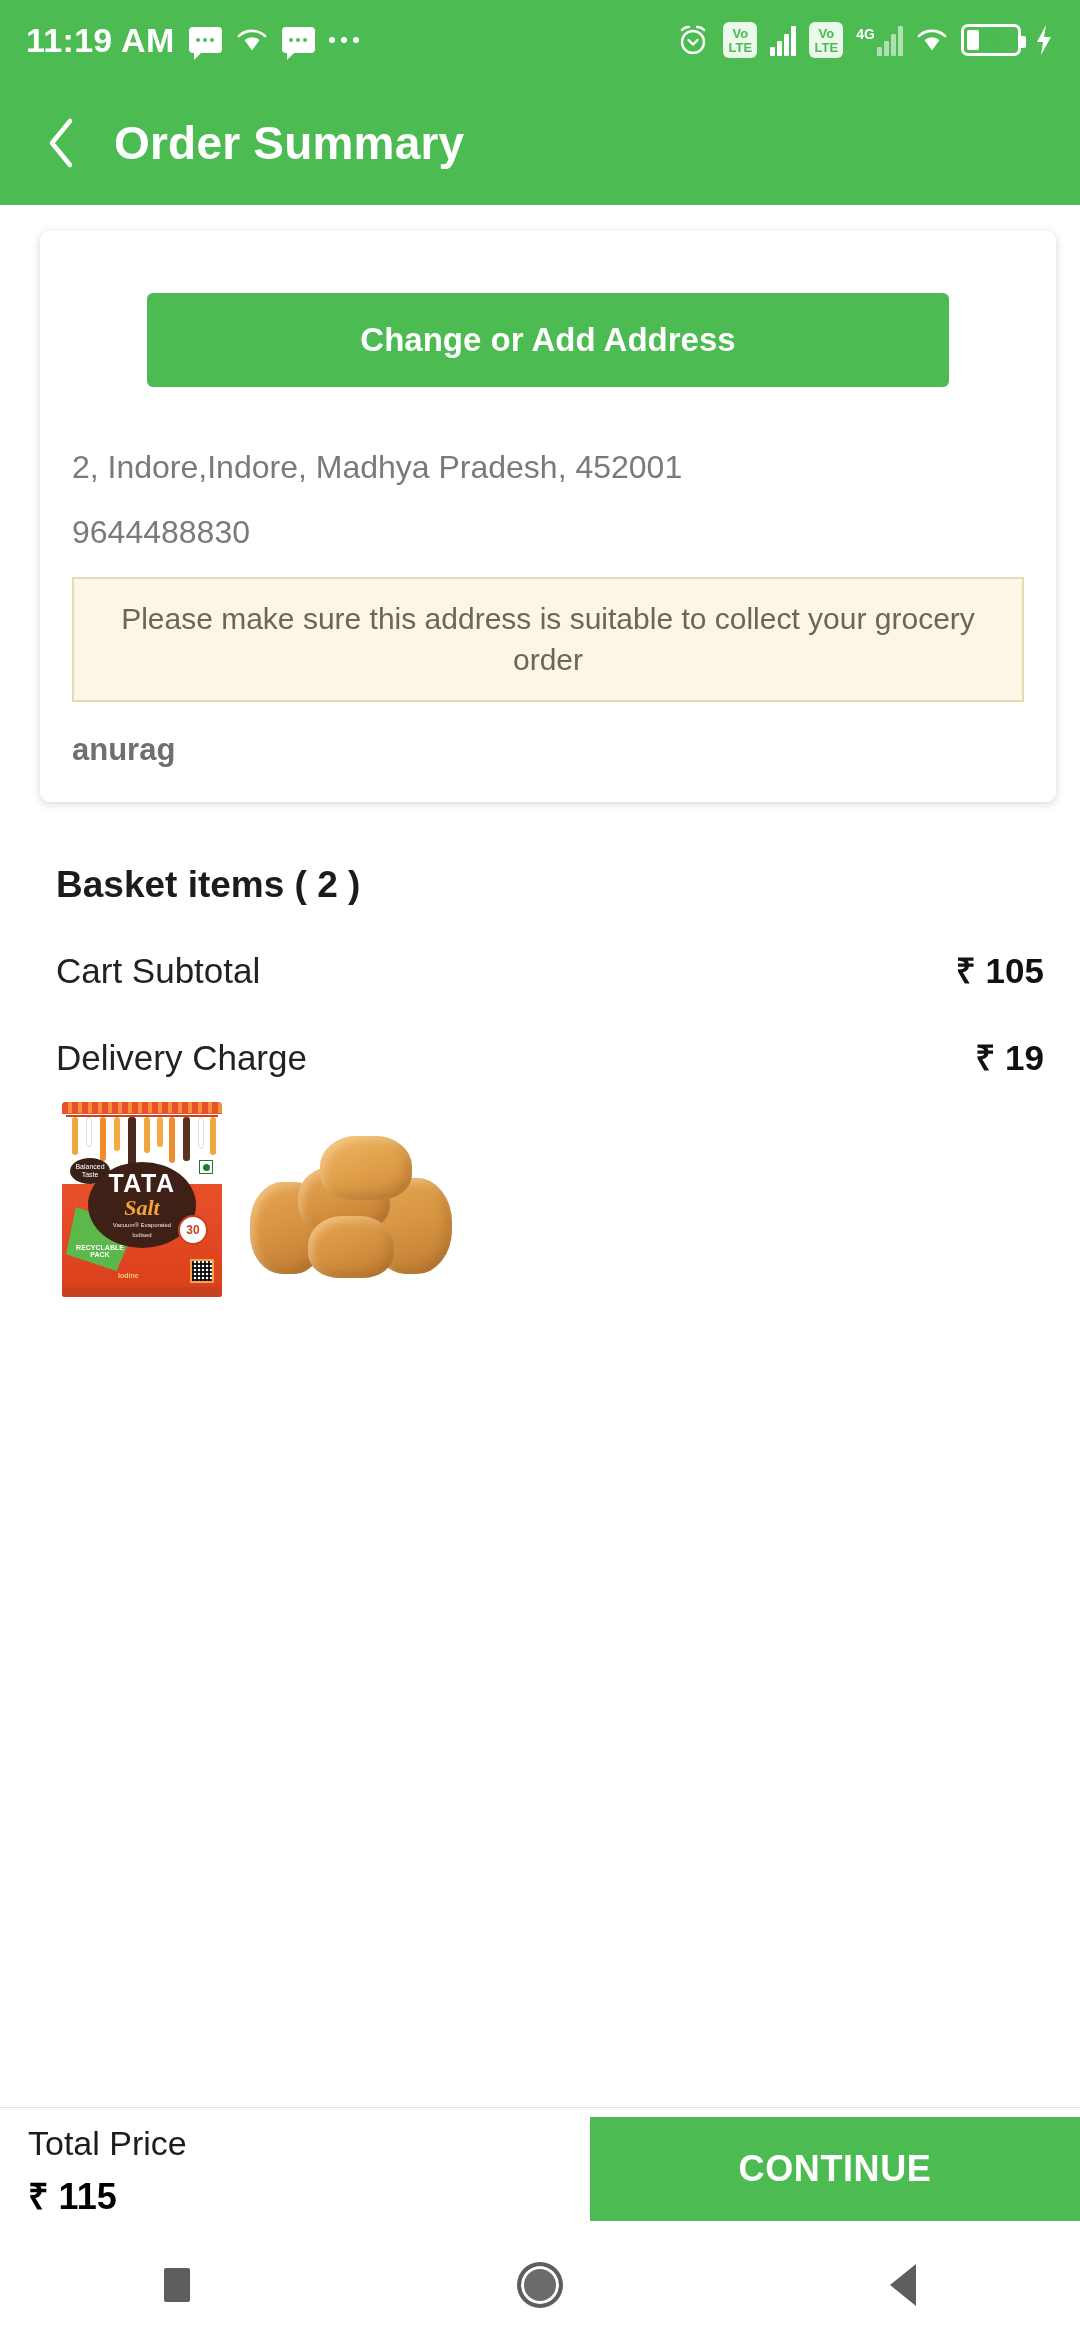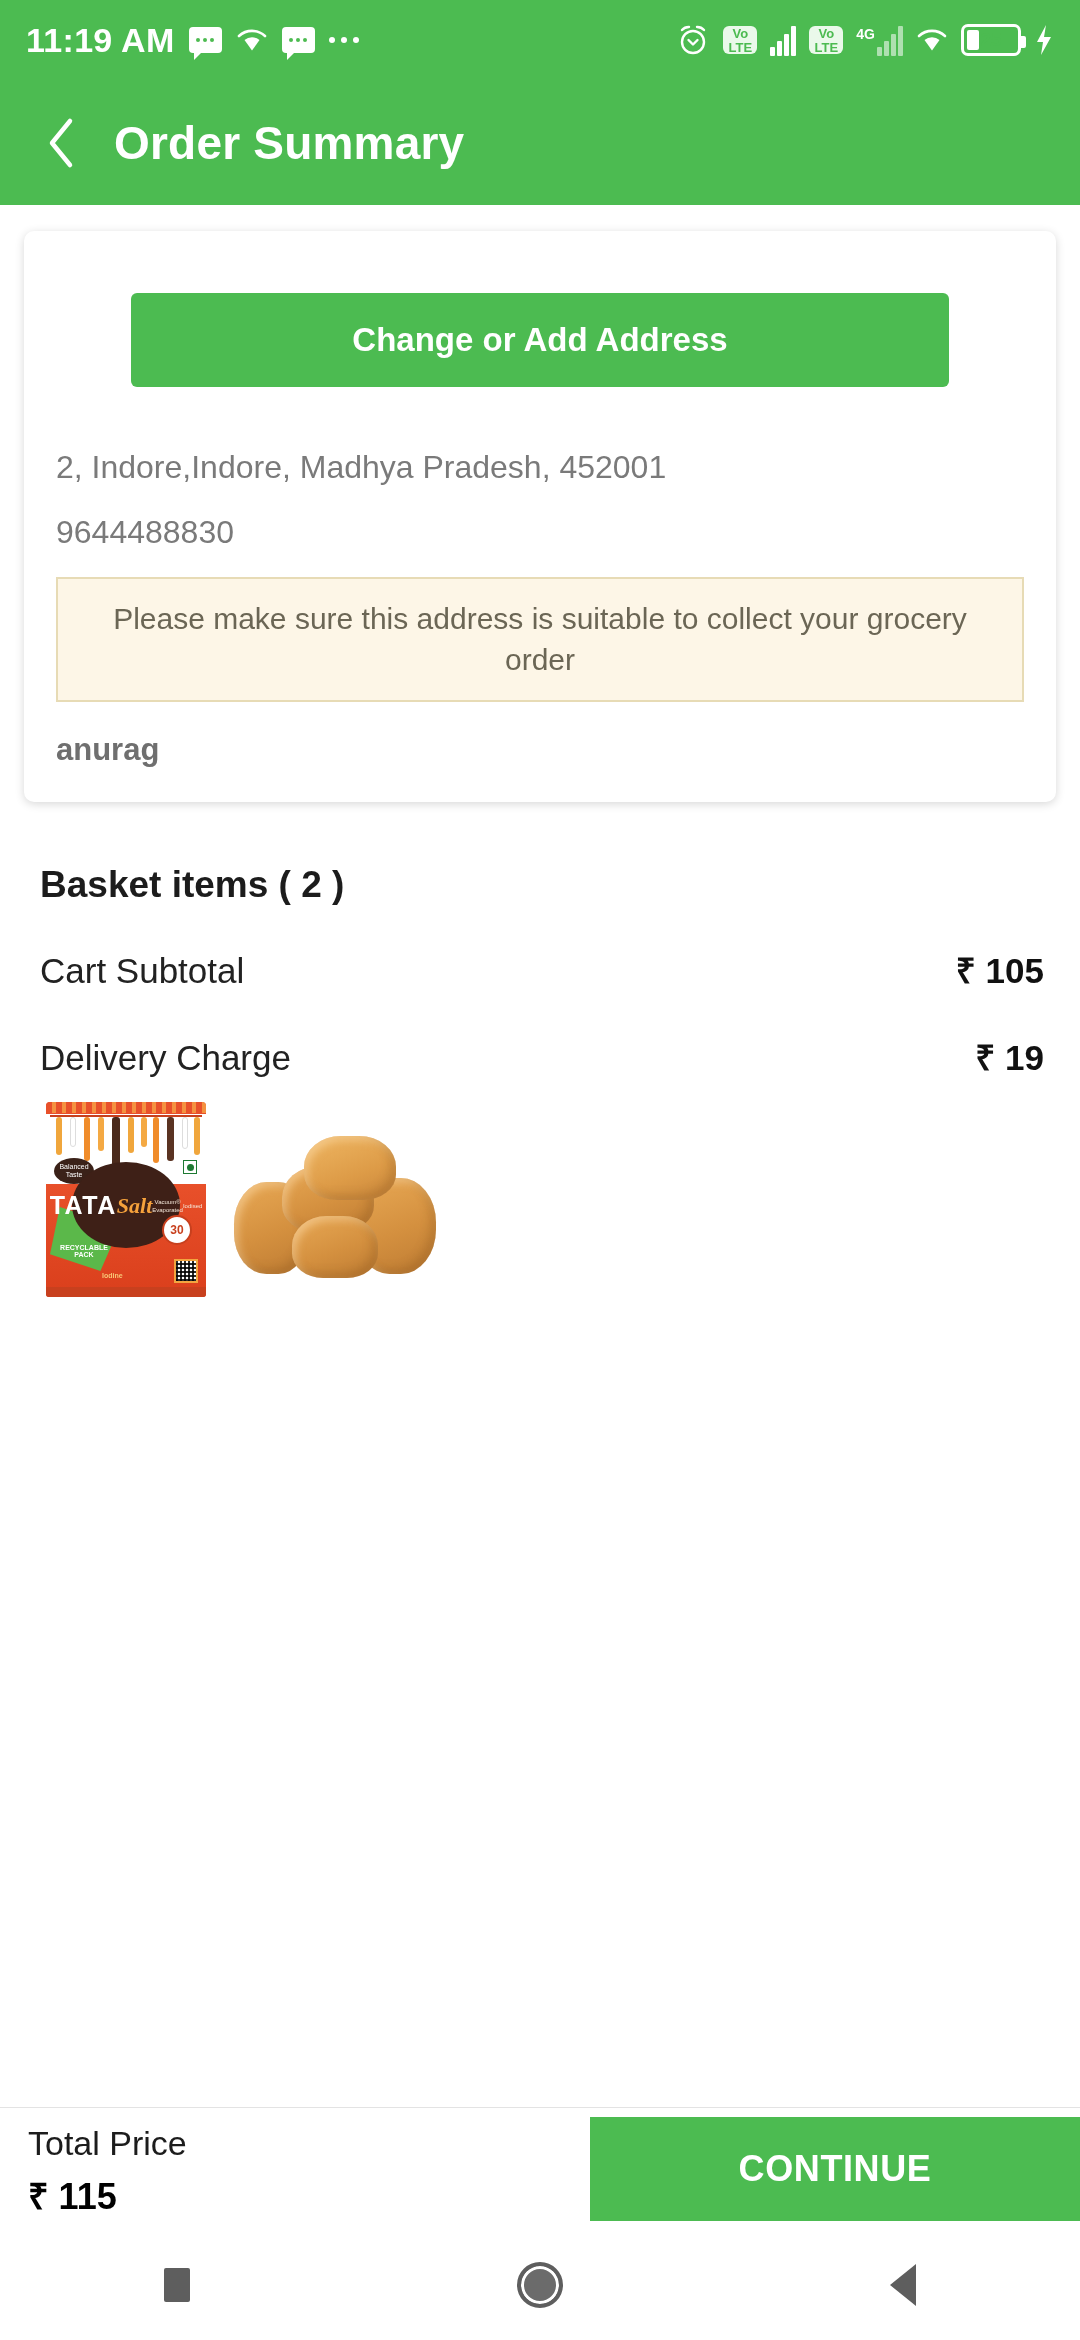--- a/index.html
+++ b/index.html
@@ -28,21 +28,21 @@
   }
   .msg-bubble::after {
     content:""; position:absolute; bottom:-7px; left:5px;
     border-left:8px solid #fff; border-bottom:8px solid transparent;
   }
   .msg-bubble i { width:4px; height:4px; border-radius:50%; background:#4CBB51; display:block; }
   .dots3 { display:flex; gap:6px; align-items:center; }
   .dots3 i { width:6px; height:6px; border-radius:50%; background:#fff; display:block; }
 
   .volte {
-    width:34px; height:28px; border-radius:6px; background:#eaf9ea;
+    width:34px; height:36px; border-radius:6px; background:#eaf9ea;
     color:#4CBB51; font-size:13px; font-weight:700; line-height:1;
     display:flex; flex-direction:column; align-items:center; justify-content:center; gap:1px;
   }
   .bars { display:flex; align-items:flex-end; gap:2px; height:32px; }
   .bars i { width:5px; background:#fff; display:block; border-radius:1px; }
   .bars i:nth-child(1){height:9px;} .bars i:nth-child(2){height:15px;}
   .bars i:nth-child(3){height:22px;} .bars i:nth-child(4){height:30px;}
   .bars.dim i { opacity:.55; }
   .netlbl { font-size:14px; font-weight:700; margin-bottom:14px; }
   .net-wrap { display:flex; align-items:flex-end; gap:2px; }
@@ -62,21 +62,21 @@
   }
 
   
   .appbar {
     height:125px; background:#4CBB51;
     display:flex; align-items:center; padding:0 44px; gap:36px; color:#fff;
   }
   .appbar .title { font-size:46px; font-weight:600; letter-spacing:.2px; }
 
   
-  .content { position:relative; background:#fff; }
+  .content { position:relative; background:#fff;padding-left:16px; }
 
   .addr-card {
     margin:26px 24px 0 24px; background:#fff; border-radius:10px;
     box-shadow:0 2px 10px rgba(0,0,0,.16);
     padding:40px 32px 34px 32px;
   }
   .btn-change {
     display:block; width:calc(100% - 150px); margin:22px auto 0 auto;
     background:#4CBB51; color:#fff; border:none; border-radius:6px;
     font-size:33px; font-weight:700; padding:28px 0;
@@ -139,21 +139,21 @@
   }
   .salt-pack .veg {
     position:absolute; right:9px; top:58px; width:14px; height:14px;
     border:1.5px solid #1E7A33; background:#fff;
     display:flex; align-items:center; justify-content:center;
   }
   .salt-pack .veg i { width:7px;height:7px;border-radius:50%;background:#1E7A33;display:block; }
   .salt-pack .oval {
     position:absolute; left:26px; top:60px; width:108px; height:86px;
     background:#3E2017; border-radius:50%;
-    display:flex; flex-direction:row; align-items:center; justify-content:center;
+    display:flex; flex-direction:column; align-items:center; justify-content:center;
   }
   .salt-pack .oval .tata {
     color:#fff; font-size:25px; font-weight:800; letter-spacing:1.5px; line-height:1;
   }
   .salt-pack .oval .salt {
     color:#F6A23C; font-size:22px; font-style:italic; font-weight:700;
     line-height:1; margin-top:1px; font-family:"Liberation Serif", serif;
   }
   .salt-pack .oval .sub {
     color:#f3e6d8; font-size:6px; line-height:1.25; margin-top:3px; text-align:center;

